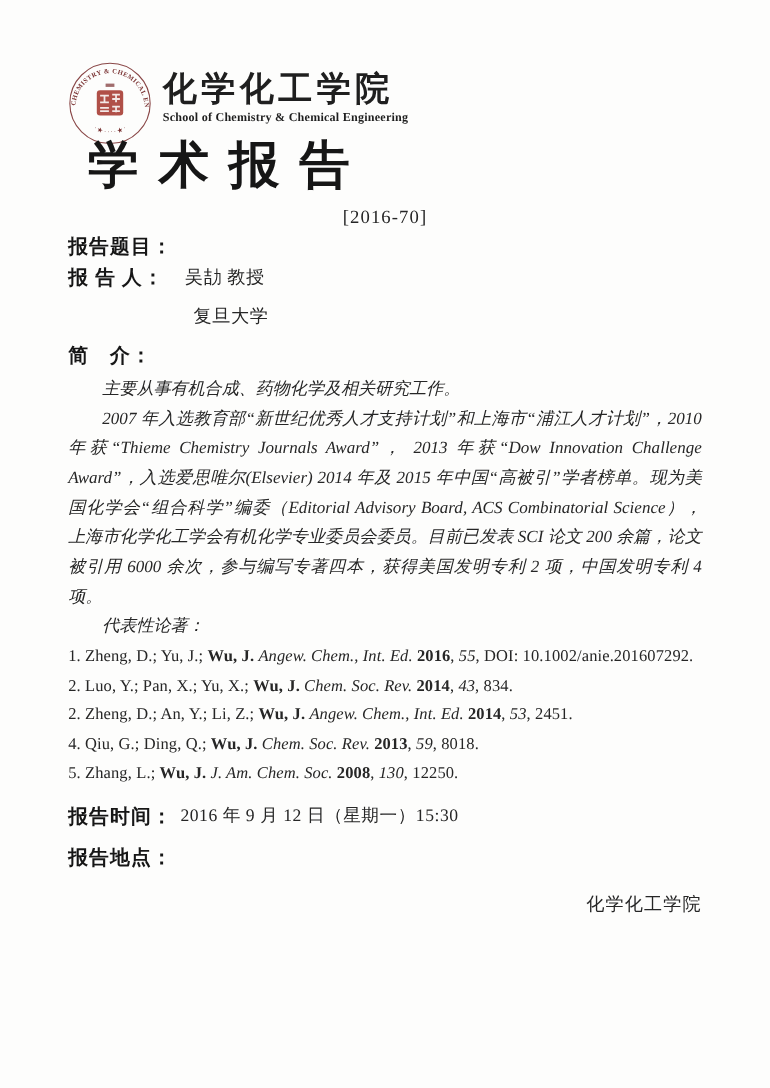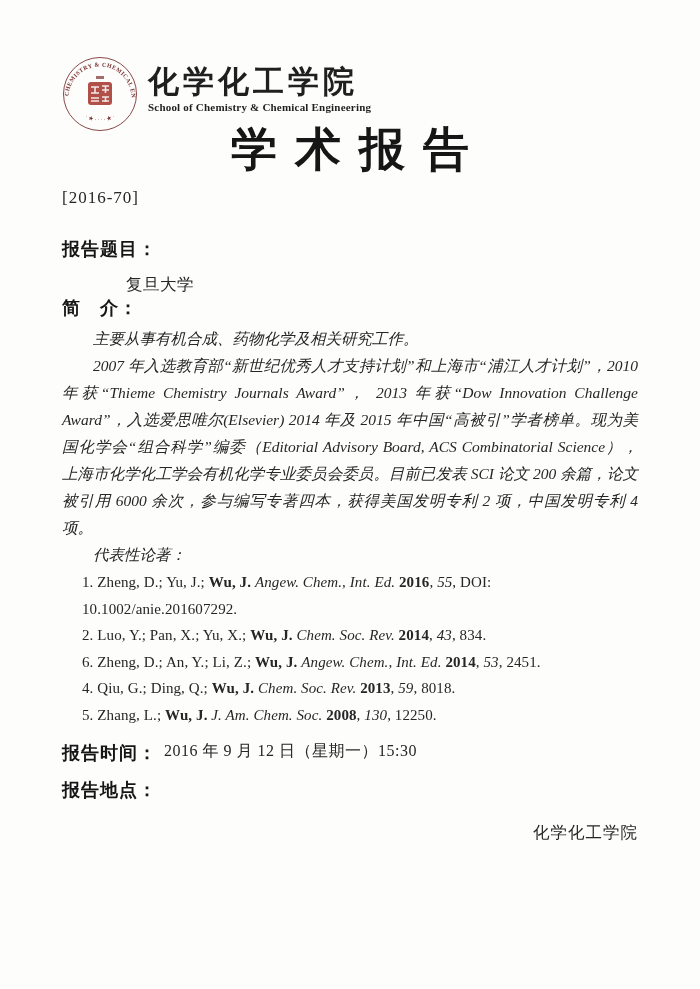--- a/index.html
+++ b/index.html
@@ -14,45 +14,45 @@
   .header{display:flex;align-items:flex-start;gap:10px;}
   .seal{width:76px;height:76px;flex-shrink:0;}
   .logo-text{margin-top:8px;}
   .logo-cn{
     font-size:31px;font-weight:bold;letter-spacing:4px;line-height:1.15;
     font-family:"DejaVu Serif","Liberation Serif",serif;color:#1f1f1f;
   }
   .logo-en{font-size:11px;font-weight:bold;margin-top:1px;letter-spacing:.2px;color:#1f1f1f;}
   
   .title{
-    text-align:center;font-size:46px;font-weight:bold;line-height:54px;
+    text-align:left;font-size:46px;font-weight:bold;line-height:54px;
     letter-spacing:18px;text-indent:18px;margin-top:-10px;color:#161616;
     font-family:"DejaVu Serif","Liberation Serif",serif;
   }
-  .doc-no{text-align:left;font-size:17px;margin-top:12px;letter-spacing:1px;}
+  .doc-no{text-align:center;font-size:17px;margin-top:12px;letter-spacing:1px;}
   
-  .row{display:flex;align-items:center;margin-top:29px;}
+  .row{display:flex;align-items:center;margin-top:4px;}
   .row-label{
     font-weight:bold;font-size:18px;width:106px;flex-shrink:0;
     letter-spacing:1px;color:#161616;
   }
   .row-value{font-size:16.5px;letter-spacing:.5px;}
-  .affiliation{margin:13px 0 0 64px;font-size:16.5px;letter-spacing:.5px;}
-  .section-label{font-weight:bold;font-size:18px;margin-top:0;letter-spacing:1px;color:#161616;}
+  .affiliation{margin:13px 0 0 114px;font-size:16.5px;letter-spacing:.5px;}
+  .section-label{font-weight:bold;font-size:18px;margin-top:12px;letter-spacing:1px;color:#161616;}
   
   .intro{margin-top:5px;font-style:italic;}
   .intro p{margin:0;text-indent:2em;font-size:15.5px;line-height:27px;text-align:justify;}
   .pubs-heading{margin:0;text-indent:2em;font-size:15.5px;line-height:27px;}
   
-  .pubs{margin-top:1px;margin-left:20px;}
+  .pubs{margin-top:1px;}
   .pub{font-size:15px;line-height:26.5px;letter-spacing:.1px;}
   .pub .b{font-weight:bold;}
   .pub .i{font-style:italic;}
   
-  .meta{display:flex;align-items:flex-start;margin-top:13px;}
+  .meta{display:flex;align-items:center;margin-top:13px;}
   .meta-label{font-weight:bold;font-size:18px;letter-spacing:1px;margin-right:7px;color:#161616;}
   .meta-value{font-size:16px;letter-spacing:.5px;}
   
   .sig-org{text-align:right;font-size:16.5px;margin-top:20px;letter-spacing:1px;}
 </style>
 </head>
 <body>
 
 <div class="page">
 
@@ -86,33 +86,37 @@
     </div>
   </div>
 
   <div class="title">学术报告</div>
   <div class="doc-no">[2016-70]</div>
 
   <div class="row">
     <div class="row-label">报告题目：</div>
   </div>
 
+  <div class="row">
+    <div class="row-label">报 告 人：</div>
+    <div class="row-value">吴劼 教授</div>
+  </div>
   <div class="affiliation">复旦大学</div>
 
   <div class="section-label">简　介：</div>
   <div class="intro">
     <p>主要从事有机合成、药物化学及相关研究工作。</p>
     <p>2007 年入选教育部“新世纪优秀人才支持计划”和上海市“浦江人才计划”，2010 年获“Thieme Chemistry Journals Award”， 2013 年获“Dow Innovation Challenge Award”，入选爱思唯尔(Elsevier) 2014 年及 2015 年中国“高被引”学者榜单。现为美国化学会“组合科学”编委（Editorial Advisory Board, ACS Combinatorial Science）， 上海市化学化工学会有机化学专业委员会委员。目前已发表 SCI 论文 200 余篇，论文被引用 6000 余次，参与编写专著四本，获得美国发明专利 2 项，中国发明专利 4 项。</p>
     <p class="pubs-heading">代表性论著：</p>
   </div>
 
   <div class="pubs">
       <div class="pub"><span>1. Zheng, D.; Yu, J.; </span><span class="b">Wu, J.</span><span> </span><span class="i">Angew. Chem., Int. Ed.</span><span> </span><span class="b">2016</span><span>, </span><span class="i">55</span><span>, DOI: 10.1002/anie.201607292.</span></div>
       <div class="pub"><span>2. Luo, Y.; Pan, X.; Yu, X.; </span><span class="b">Wu, J.</span><span> </span><span class="i">Chem. Soc. Rev.</span><span> </span><span class="b">2014</span><span>, </span><span class="i">43</span><span>, 834.</span></div>
-      <div class="pub"><span>6. Zheng, D.; An, Y.; Li, Z.; </span><span class="b">Wu, J.</span><span> </span><span class="i">Angew. Chem., Int. Ed.</span><span> </span><span class="b">2014</span><span>, </span><span class="i">53</span><span>, 2451.</span></div>
+      <div class="pub"><span>2. Zheng, D.; An, Y.; Li, Z.; </span><span class="b">Wu, J.</span><span> </span><span class="i">Angew. Chem., Int. Ed.</span><span> </span><span class="b">2014</span><span>, </span><span class="i">53</span><span>, 2451.</span></div>
       <div class="pub"><span>4. Qiu, G.; Ding, Q.; </span><span class="b">Wu, J.</span><span> </span><span class="i">Chem. Soc. Rev.</span><span> </span><span class="b">2013</span><span>, </span><span class="i">59</span><span>, 8018.</span></div>
       <div class="pub"><span>5. Zhang, L.; </span><span class="b">Wu, J.</span><span> </span><span class="i">J. Am. Chem. Soc.</span><span> </span><span class="b">2008</span><span>, </span><span class="i">130</span><span>, 12250.</span></div>
     </div>
 
   <div class="meta">
     <div class="meta-label">报告时间：</div>
     <div class="meta-value">2016 年 9 月 12 日（星期一）15:30</div>
   </div>
   <div class="meta">
     <div class="meta-label">报告地点：</div>

